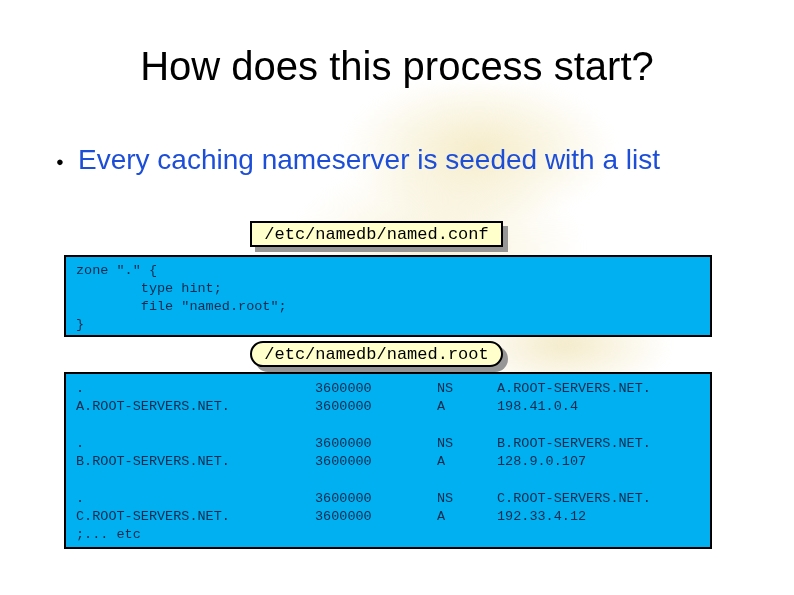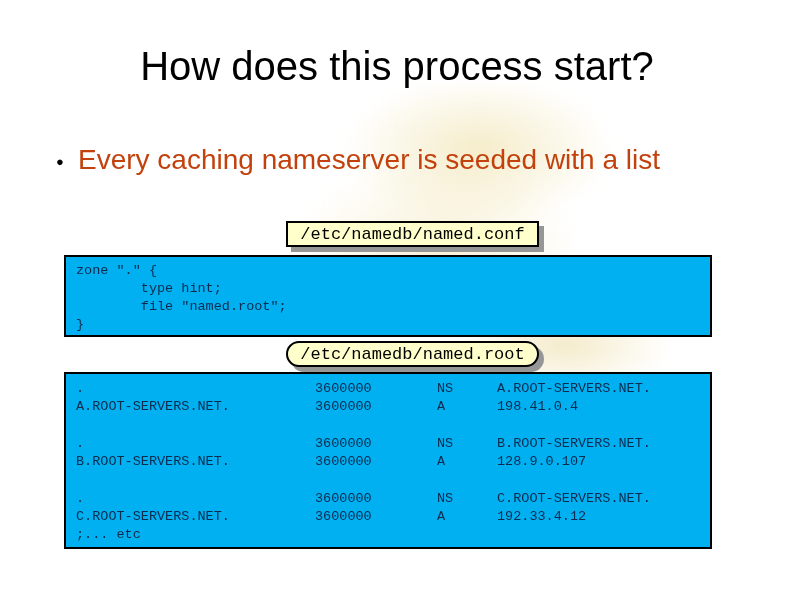--- a/index.html
+++ b/index.html
@@ -44,36 +44,35 @@
   .bullet-marker {
     font-size: 13px;
     color: #000000;
     width: 22px;
     padding-top: 13px;
     flex: 0 0 22px;
   }
   .bullet-text {
     font-size: 28px;
     line-height: 37px;
-    color: #c2410c;
+    color: #1d4ed8;
     width: 690px;
   }
 
   .path-label {
     width: 253px; height: 26px;
     background: var(--label-bg, #ffffcc);
     border: 2px solid #000000;
     box-shadow: 5px 5px 0 var(--shadow, #969696);
     display: flex; align-items: center; justify-content: center;
     font-family: "Liberation Mono", monospace;
     font-size: 17px;
     color: #000000;
     white-space: nowrap;
     box-sizing: border-box;
-    margin-left: 36px;
   }
   .label-conf { left: 250px; top: 221px; }
   .label-root { left: 250px; top: 341px; border-radius: 13px; }
 
   .cyan-box {
     width: 648px;
     background: var(--box-bg, #00b0f0);
     border: 2px solid #000000;
     box-sizing: border-box;
     font-family: "Liberation Mono", monospace;

